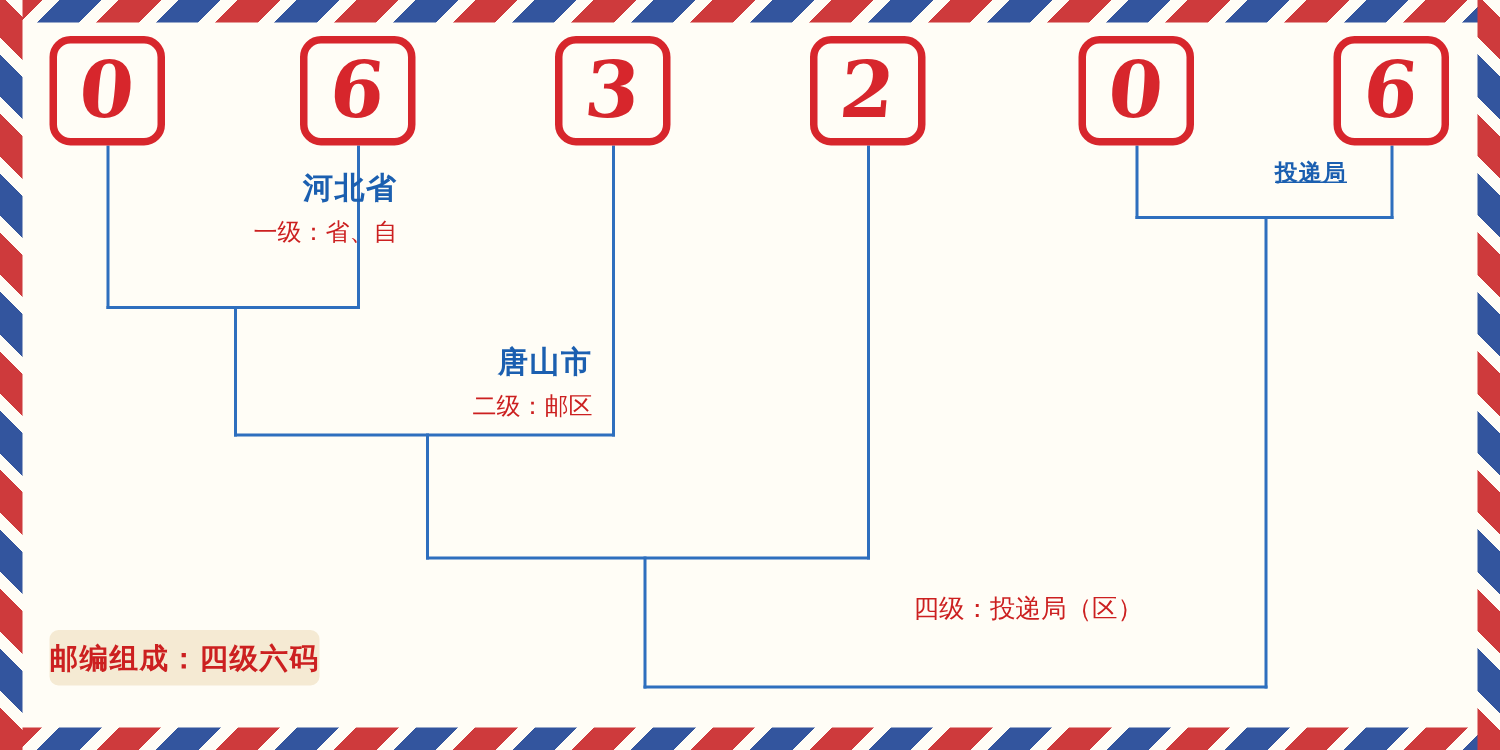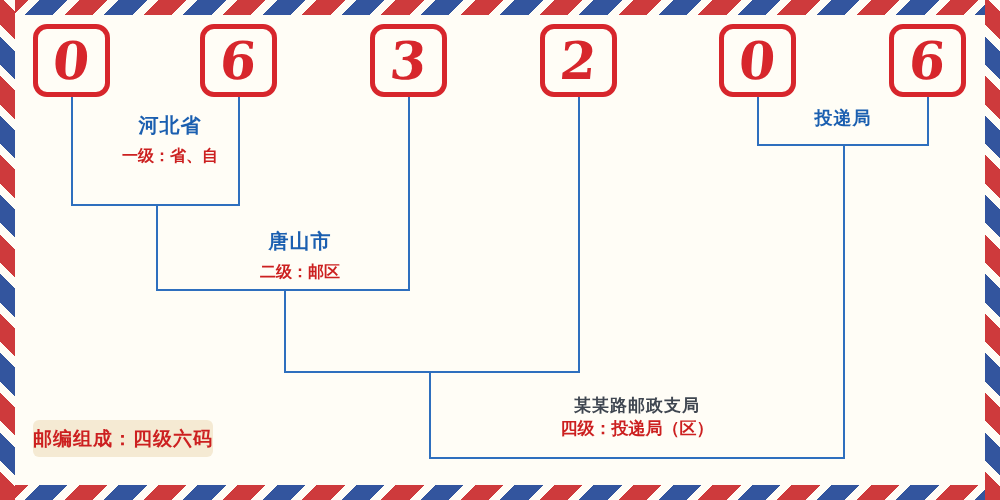--- a/index.html
+++ b/index.html
@@ -34,26 +34,26 @@
   .digit {
     font-family:"DejaVu Serif", serif; font-weight:bold; font-size:52px;
     color:var(--red,#d7262c); transform:skewX(-5deg);
   }
 
   
   .hline, .vline { position:absolute; background:var(--line-blue,#2e6fbe); z-index:1; }
   .hline { height:2px; } .vline { width:2px; }
 
   
-  .lbl { position:absolute; text-align:center; z-index:2; }
+  .lbl { position:absolute; text-align:right; z-index:2; }
   .lbl .name { font-size:20px; font-weight:bold; color:var(--text-blue,#1b5fb0); letter-spacing:1px; }
-  .lbl .desc { font-size:16px; font-weight:bold; color:var(--text-red,#cc2020); line-height:23px; margin-top:5px; }
+  .lbl .desc { font-size:16px; font-weight:normal; color:var(--text-red,#cc2020); line-height:23px; margin-top:5px; }
   .lbl-4 .name { color:var(--dark,#3f4650); font-size:17px; letter-spacing:1px; }
   .lbl-4 .desc { font-size:17px; margin-top:0; }
-  .lbl-delivery .name { font-size:18px; }
+  .lbl-delivery .name { font-size:15px;text-decoration:underline; }
 
   
   .badge {
     position:absolute; left:33px; top:420px; width:180px; height:37px;
     background:var(--badge-bg,#f5ead3); border-radius:6px;
     display:flex; align-items:center; justify-content:center;
     font-size:19px; font-weight:bold; color:var(--text-red,#cc2020); z-index:2;
     letter-spacing:1px;
   }
 </style>
@@ -111,21 +111,20 @@
 
   <div class="lbl lbl-2" style="left:205px; top:228px; width:190px">
     <div class="name">唐山市</div>
     <div class="desc">二级：邮区</div>
   </div>
 
   <div class="lbl lbl-3" style="left:325px; top:310px; width:220px">
   </div>
 
   <div class="lbl lbl-4" style="left:512px; top:394px; width:250px">
-    <div class="name">某某路邮政支局</div>
     <div class="desc">四级：投递局（区）</div>
   </div>
 
   <div class="lbl lbl-delivery" style="left:788px; top:106px; width:110px">
     <div class="name">投递局</div>
   </div>
 
   <div class="badge">
     <span>邮编组成：四级六码</span>
   </div>

